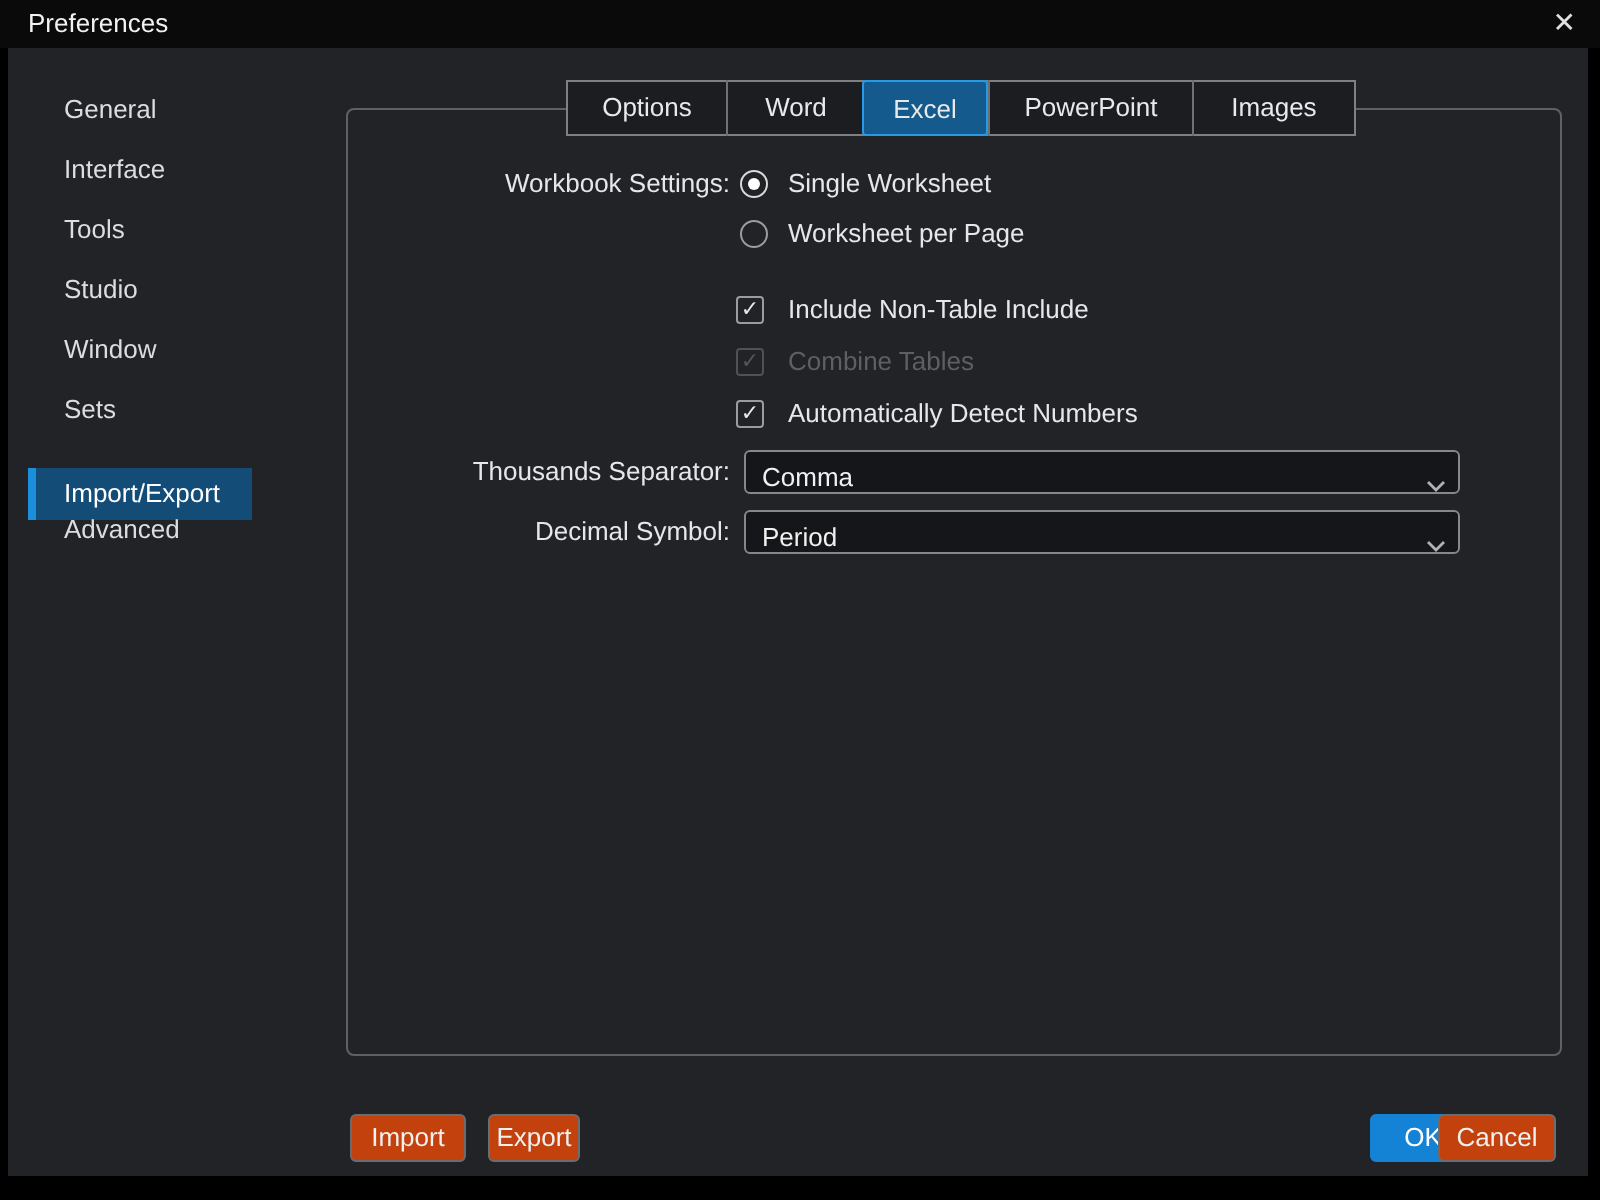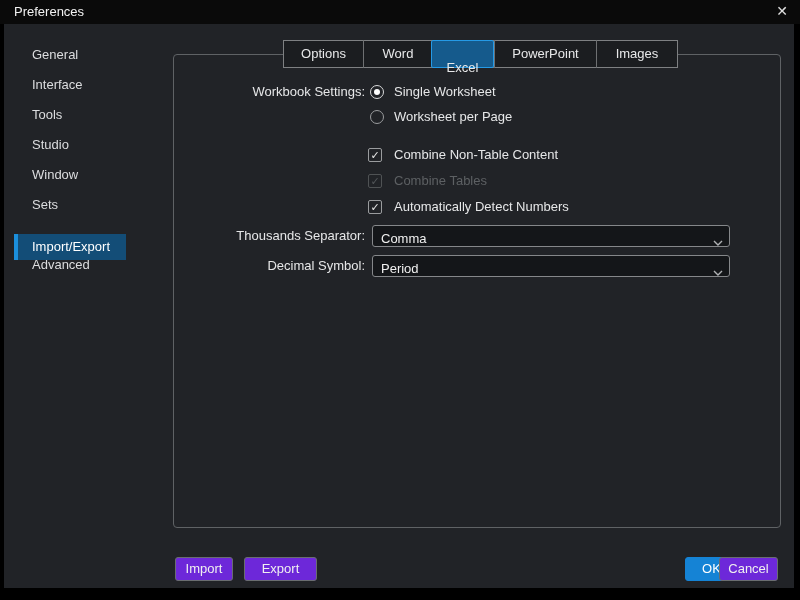--- a/index.html
+++ b/index.html
@@ -21,21 +21,21 @@
                padding-left:18px; font-size:13px; color:#dcdddf; cursor:pointer; }
   .side-item.selected { background:#134d77; border-left:4px solid #1b8fdc; padding-left:14px; color:#fff; }
 
   
   .tabbar { position:absolute; left:283px; top:40px; height:28px; display:flex;
             background:#1b1d20; border:1px solid #7e8082; z-index:3; }
   .tab { height:28px; margin-top:-1px; line-height:26px; text-align:center; font-size:13px;
          color:#e8e9ea; border-left:1px solid #6e7072; cursor:pointer; padding-top:1px; }
   .tab:first-child { border-left:none; }
   .tab.selected { background:#155a8c; border:1px solid #259ae6; border-radius:2px;
-                  margin:-1px 0 -1px -1px; padding-top:14px; }
+                  margin:-1px 0 -1px -1px; padding-top:1px; }
 
   
   .panel { position:absolute; left:173px; top:54px; width:608px; height:474px;
            border:1px solid #5f6265; border-radius:4px; z-index:1; }
 
   .flabel { position:absolute; left:173px; width:192px; height:16px; line-height:16px;
             font-size:13px; color:#e6e7e8; text-align:right; z-index:2; }
   .ctl-label { position:absolute; height:16px; line-height:16px; font-size:13px; color:#e6e7e8; z-index:2; }
   .ctl-label.disabled { color:#5d6063; }
 
@@ -53,21 +53,21 @@
   .checkbox.disabled { border-color:#4f5254; color:#53575a; cursor:default; }
 
   
   .combo { position:absolute; left:372px; width:358px; height:22px; background:#141619;
            border:1px solid #85878a; border-radius:3px; z-index:2; cursor:pointer;
            display:flex; align-items:flex-end; }
   .combo .val { flex:1; padding-left:8px; font-size:13px; color:#f0f0f0; }
   .combo .chev { width:22px; display:flex; align-items:center; justify-content:center; }
 
   
-  .btn { position:absolute; top:557px; height:24px; background:#6d28d9; border:1px solid #6a6d70;
+  .btn { position:absolute; top:557px; height:24px; background:#c2410c; border:1px solid #6a6d70;
          border-radius:3px; font-size:13px; color:#f0f0f0; text-align:center; line-height:22px;
          cursor:pointer; z-index:2; }
   .btn.primary { background:#1583d5; border-color:#1583d5; color:#fff; }
 </style>
 </head>
 <body>
 
 <div class="window">
 
   <div class="titlebar">
@@ -98,21 +98,21 @@
 
   <div class="flabel" style="top:84px">Workbook Settings:</div>
   <div class="radio checked" style="top:85px"></div>
   <div class="ctl-label" style="left:394px; top:84px">Single Worksheet</div>
   <div class="radio" style="top:110px"></div>
   <div class="ctl-label" style="left:394px; top:109px">Worksheet per Page</div>
 
   <div class="checkbox" style="top:148px">
     <span>✓</span>
   </div>
-  <div class="ctl-label" style="left:394px; top:147px">Combine Non-Table Content</div>
+  <div class="ctl-label" style="left:394px; top:147px">Include Non-Table Include</div>
 
   <div class="checkbox disabled" style="top:174px">
     <span>✓</span>
   </div>
   <div class="ctl-label disabled" style="left:394px; top:173px">Combine Tables</div>
 
   <div class="checkbox" style="top:200px">
     <span>✓</span>
   </div>
   <div class="ctl-label" style="left:394px; top:199px">Automatically Detect Numbers</div>
@@ -131,17 +131,17 @@
   <div class="combo" style="top:255px">
     <span class="val">Period</span>
     <span class="chev">
       <svg width="10" height="6" viewBox="0 0 10 6">
           <polyline points="1,1 5,5 9,1" fill="none" stroke="#b0b2b4" stroke-width="1.4"></polyline>
         </svg>
     </span>
   </div>
 
   <div class="btn" style="left:175px; width:58px">Import</div>
-  <div class="btn" style="left:244px; width:73px">Export</div>
+  <div class="btn" style="left:244px; width:46px">Export</div>
   <div class="btn primary" style="left:685px; width:53px">OK</div>
   <div class="btn" style="left:719px; width:59px">Cancel</div>
 
 </div>
 
 </body></html>

